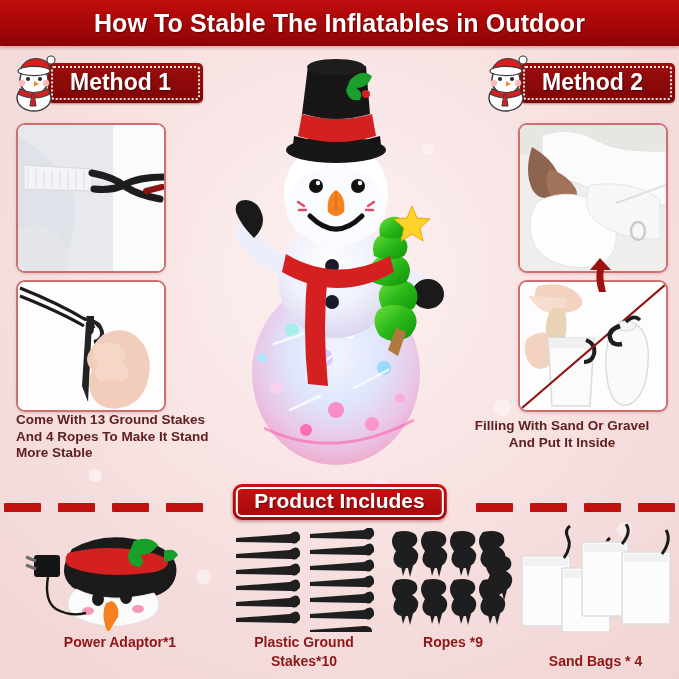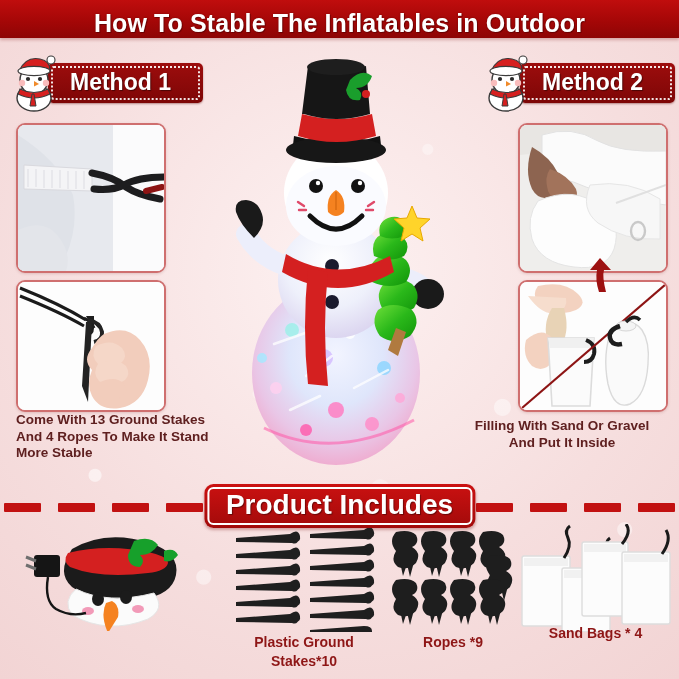--- a/index.html
+++ b/index.html
@@ -21,23 +21,23 @@
       radial-gradient(circle at 74% 60%, rgba(255,255,255,.45) 0 8px, transparent 9px),
       radial-gradient(circle at 88% 36%, rgba(255,255,255,.40) 0 6px, transparent 7px),
       radial-gradient(circle at 92% 78%, rgba(255,255,255,.45) 0 7px, transparent 8px),
       radial-gradient(circle at 56% 72%, rgba(255,255,255,.35) 0 9px, transparent 10px),
       radial-gradient(circle at 38% 58%, rgba(255,255,255,.30) 0 5px, transparent 6px),
       radial-gradient(circle at 50% 40%, #fdf1f1 0%, #f6dede 60%, #f2d4d4 100%);
   }
 
   
   .title-bar{
-    position:absolute;left:0;top:0;width:679px;height:38px;
+    position:absolute;left:0;top:0;width:679px;height:46px;
     background:linear-gradient(180deg,#c00d0d 0%,#a50707 55%,#8d0505 100%);
-    display:flex;align-items:flex-end;justify-content:center;
+    display:flex;align-items:center;justify-content:center;
     box-shadow:0 2px 3px rgba(120,0,0,.25);
   }
   .title-bar .txt{
     color:#fff;font-size:25px;font-weight:bold;letter-spacing:.1px;
     text-shadow:1px 1px 0 rgba(80,0,0,.55), 0 0 2px rgba(0,0,0,.3);
     white-space:nowrap;
   }
 
   
   .method-head{position:absolute;display:flex;align-items:center;height:62px;}
@@ -83,36 +83,36 @@
   #dash-left{left:4px;}
   #dash-right{right:4px;}
   .dash{width:37px;height:9px;background:#c21111;border-radius:1px;}
   .pi-plate{
     position:absolute;left:50%;top:0;transform:translateX(-50%);
     background:linear-gradient(180deg,#cb1111 0%,#a20a0a 100%);
     border-radius:9px;padding:5px 22px 7px;box-shadow:0 2px 3px rgba(120,0,0,.3);
   }
   .pi-plate:after{content:"";position:absolute;inset:3px;border:2px solid #fff;border-radius:6px;}
   .pi-plate .txt{
-    position:relative;z-index:2;color:#fff;font-size:28px;font-weight:bold;white-space:nowrap;
+    position:relative;z-index:2;color:#fff;font-size:21px;font-weight:bold;white-space:nowrap;
     text-shadow:1px 1px 1px rgba(0,0,0,.4);
   }
 
   
   .item{position:absolute;}
   #item-deco{left:12px;top:527px;width:186px;height:104px;}
   #item-stakes{left:232px;top:528px;width:146px;height:104px;}
   #item-ropes{left:392px;top:530px;width:122px;height:98px;}
   #item-bags{left:520px;top:524px;width:156px;height:108px;}
 
   .ilabel{position:absolute;font-size:14px;font-weight:bold;color:#8e1616;line-height:19px;text-align:center;}
   #lbl-deco{left:0px;top:633px;width:240px;}
   #lbl-stakes{left:218px;top:633px;width:172px;}
   #lbl-ropes{left:386px;top:633px;width:134px;}
-  #lbl-bags{left:512px;top:624px;width:167px;}
+  #lbl-bags{left:512px;top:652px;width:167px;}
 </style>
 </head>
 <body>
 
 <div id="page">
 
   <div class="title-bar">
     <div class="txt">How To Stable The Inflatables in Outdoor</div>
   </div>
 
@@ -457,20 +457,21 @@
         <rect x="64" y="20" width="42" height="8" fill="#f1f1f1"></rect>
         <path d="M102 20 q10 -12 4 -20" fill="none" stroke="#1a1a1a" stroke-width="3"></path>
         <rect x="102" y="28" width="48" height="72" rx="2" fill="#fcfcfc" stroke="#dddddd" stroke-width="1.4"></rect>
         <rect x="104" y="30" width="44" height="8" fill="#f1f1f1"></rect>
         <path d="M142 30 q10 -14 4 -24" fill="none" stroke="#1a1a1a" stroke-width="3"></path>
       </g>
     </svg>
   </div>
 
   <div class="ilabel" id="lbl-deco">
+    <div>Power Adaptor*1</div>
   </div>
   <div class="ilabel" id="lbl-stakes">
     <div>Plastic Ground</div>
     <div>Stakes*10</div>
   </div>
   <div class="ilabel" id="lbl-ropes">Ropes *9</div>
   <div class="ilabel" id="lbl-bags">Sand Bags * 4</div>
 
 </div>
 

